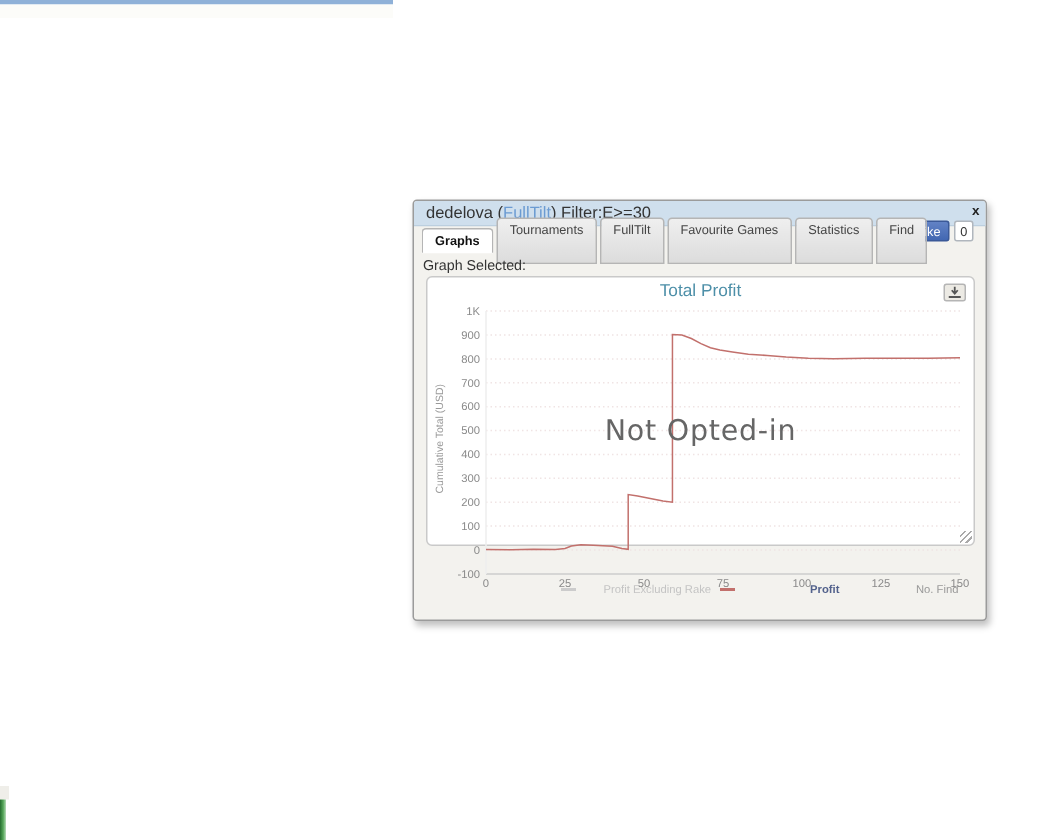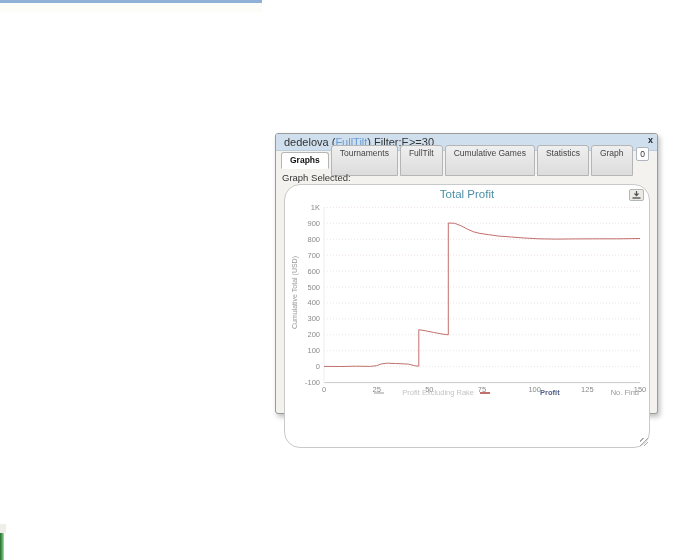--- a/index.html
+++ b/index.html
@@ -45,22 +45,22 @@
 
   
   .selector-row { position:absolute; left:6px; top:37px; height:13px; display:flex; align-items:center; }
   .selector-label { font-size:9.5px; color:#333; margin-right:20px; }
   .select-box { position:relative; width:139px; height:12px; background:#fff; border:1px solid #8a97a3;
                 font-size:8.5px; color:#222; line-height:10px; padding-left:3px; cursor:pointer; }
   .select-arrow { position:absolute; right:0; top:0; width:11px; height:10px; background:#d6d2ca;
                   border-left:1px solid #8a97a3; text-align:center; font-size:6px; color:#333; line-height:10px; }
 
   
-  .panel { position:absolute; left:8px; top:50px; width:366px; height:264px; background:#fff;
-           border:1px solid #c9c9c9; border-radius:16px; }
+  .panel { position:absolute; left:8px; top:50px; width:366px; height:180px; background:#fff;
+           border:1px solid #c9c9c9; border-radius:4px; }
   .chart-title { position:absolute; left:0; right:0; top:3px; text-align:center;
                  font-size:11.5px; color:#4d8fa8; }
   .dl-btn { position:absolute; right:5px; top:4px; width:15px; height:12px; background:#eceae4;
             border:1px solid #b5b5b5; border-radius:2px; cursor:pointer;
             display:flex; align-items:center; justify-content:center; }
   .overlay-text { position:absolute; left:0; right:0; top:91px; text-align:center;
                   font-size:19px; color:#666; font-family:"DejaVu Sans", sans-serif; letter-spacing:0.5px; }
   .y-title { position:absolute; left:-31px; top:104px; width:80px; text-align:center;
              transform:rotate(-90deg); font-size:7px; color:#999; }
   .legend { position:absolute; left:0; width:100%; top:203px; display:flex; justify-content:center;
@@ -94,23 +94,23 @@
         <span class="like-f">f</span>
         <span class="like-label">Like</span>
       </div>
       <div class="like-count">0</div>
     </div>
 
     <div class="tabs">
       <div class="tab active">Graphs</div>
       <div class="tab">Tournaments</div>
       <div class="tab">FullTilt</div>
-      <div class="tab">Cumulative Games</div>
+      <div class="tab">Favourite Games</div>
       <div class="tab">Statistics</div>
-      <div class="tab">Graph</div>
+      <div class="tab">Find</div>
     </div>
 
     <div class="selector-row">
       <span class="selector-label">Graph Selected:</span>
     </div>
 
     <div class="panel">
       <div class="chart-title">Total Profit</div>
       <div class="dl-btn">
         <svg width="9" height="8" viewBox="0 0 9 8">
@@ -150,20 +150,21 @@
           <text x="39" y="206.6" text-anchor="middle" font-size="7.5" fill="#8a8a8a">0</text>
           <text x="91.66666666666666" y="206.6" text-anchor="middle" font-size="7.5" fill="#8a8a8a">25</text>
           <text x="144.33333333333331" y="206.6" text-anchor="middle" font-size="7.5" fill="#8a8a8a">50</text>
           <text x="197" y="206.6" text-anchor="middle" font-size="7.5" fill="#8a8a8a">75</text>
           <text x="249.66666666666666" y="206.6" text-anchor="middle" font-size="7.5" fill="#8a8a8a">100</text>
           <text x="302.3333333333333" y="206.6" text-anchor="middle" font-size="7.5" fill="#8a8a8a">125</text>
           <text x="355" y="206.6" text-anchor="middle" font-size="7.5" fill="#8a8a8a">150</text>
           <polyline points="39.0,181.4 55.9,181.5 70.6,181.2 85.3,181.4 91.7,180.7 95.9,179.0 102.2,178.2 110.6,178.5 123.3,179.1 129.6,180.7 133.8,181.2 133.8,144.7 140.1,145.7 148.5,147.4 157.0,149.0 163.3,149.8 163.3,38.0 169.6,38.3 175.9,40.7 182.3,44.1 188.6,46.8 194.9,48.4 203.3,49.6 213.9,51.1 226.5,52.0 239.1,53.0 253.9,53.8 270.7,54.1 291.8,53.9 312.9,53.8 333.9,53.8 355.0,53.5" fill="none" stroke="#c2706c" stroke-width="1"></polyline>
         </svg>
 
+      <div class="overlay-text">Not Opted-in</div>
 
       <div class="legend">
         <span class="legend-item">
           <span class="legend-swatch" style="background: rgb(204, 204, 204);"></span>
           <span class="legend-name-muted">Profit Excluding Rake</span>
         </span>
         <span class="legend-item">
           <span class="legend-swatch" style="background: rgb(194, 112, 108);"></span>
           <span class="legend-name-profit">Profit</span>
         </span>

